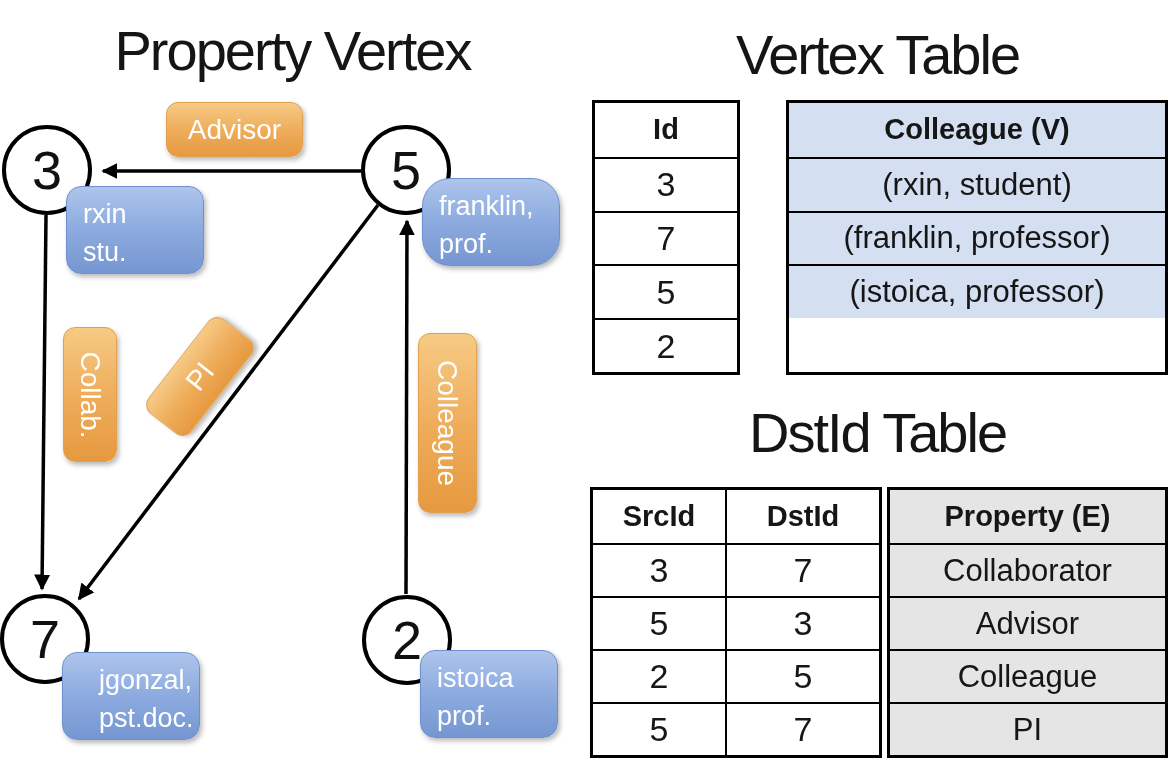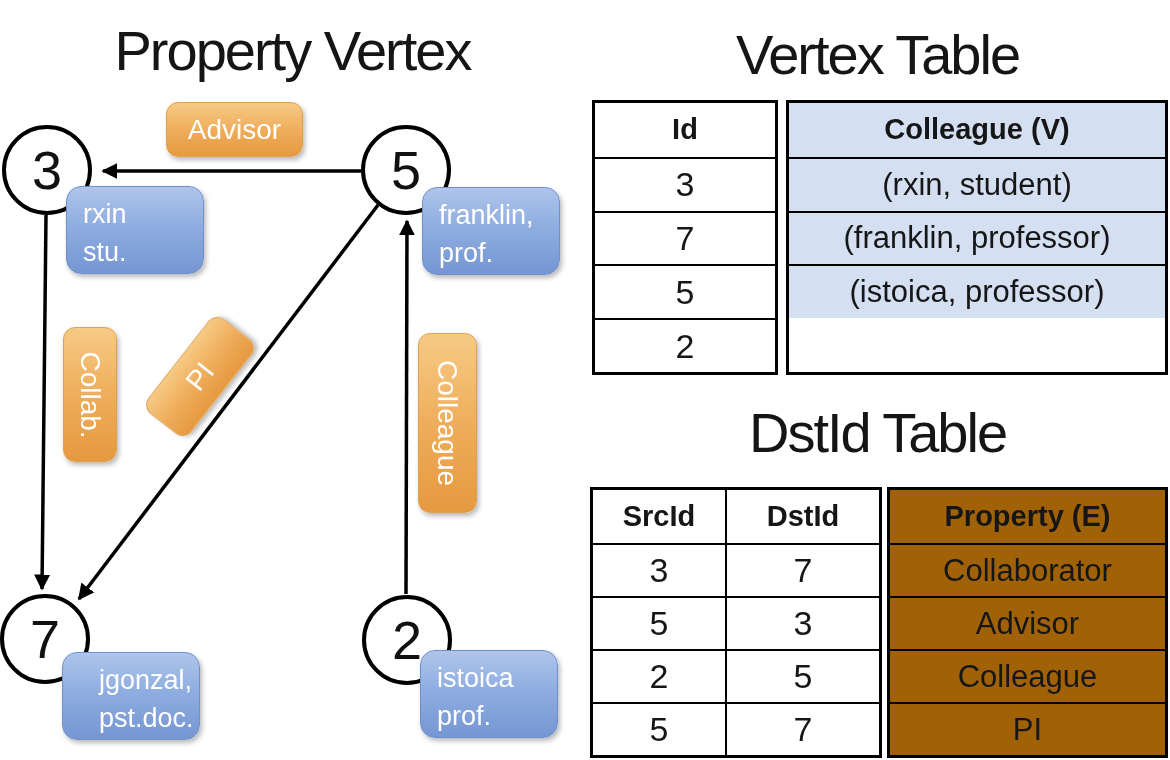--- a/index.html
+++ b/index.html
@@ -46,21 +46,21 @@
     display:grid;
   }
   .tcol .cell {
     display:flex; align-items:center; justify-content:center;
     border-top:2px solid #000; font-size:31px; color:#161616; font-weight:300;
   }
   .tcol .cell.first { border-top:none; }
   .tcol .cell.header { font-weight:bold; font-size:29px; }
   .tcol .cell.num { font-size:34px; }
   .bluefill { background:#d4dff1; }
-  .tanfill  { background:#a16207; }
+  .tanfill  { background:#e5e5e5; }
   .et-ids { grid-template-columns:132px 1fr; }
   .et-ids .cell.rightcol { border-left:2px solid #000; }
 </style>
 </head>
 <body>
 
 <div class="canvas">
 
   <div class="big-title" style="left:0; top:18px; width:585px;">Property Vertex</div>
   <div class="big-title" style="left:585px; top:22px; width:585px;">Vertex Table</div>
@@ -88,21 +88,21 @@
     <line x1="361" y1="171" x2="103" y2="171" stroke="#000" stroke-width="3.5" marker-end="url(#arrow)"></line>
     <line x1="46" y1="215" x2="42" y2="589" stroke="#000" stroke-width="3.5" marker-end="url(#arrow)"></line>
     <line x1="378" y1="205" x2="79" y2="599" stroke="#000" stroke-width="3.5" marker-end="url(#arrow)"></line>
     <line x1="406" y1="594" x2="407" y2="221" stroke="#000" stroke-width="3.5" marker-end="url(#arrow)"></line>
   </svg>
 
   <div class="vprop" style="left:66px; top:186px;">
     <span>rxin</span>
     <span>stu.</span>
   </div>
-  <div class="vprop" style="left:422px; top:187px;">
+  <div class="vprop" style="left:422px; top:178px;border-radius:28px;">
     <span>franklin,</span>
     <span>prof.</span>
   </div>
   <div class="vprop" style="left:62px; top:652px;padding-left:36px;">
     <span>jgonzal,</span>
     <span>pst.doc.</span>
   </div>
   <div class="vprop" style="left:420px; top:650px;">
     <span>istoica</span>
     <span>prof.</span>
@@ -114,21 +114,21 @@
   <div class="eprop vertical" style="left:63px; top:327px; width:54px; height:135px;">
     <span class="txt">Collab.</span>
   </div>
   <div class="eprop tilted" style="left:140px; top:349px; width:120px; height:55px;">
     <span class="txt">PI</span>
   </div>
   <div class="eprop vertical" style="left:418px; top:333px; width:59px; height:180px;">
     <span class="txt">Colleague</span>
   </div>
 
-  <div class="tcol" style="left:592px; top:100px; width:186px; height:275px; grid-template-rows:repeat(5,1fr);">
+  <div class="tcol" style="left:592px; top:100px; width:148px; height:275px; grid-template-rows:repeat(5,1fr);">
     <div class="cell header first">Id</div>
     <div class="cell num">3</div>
     <div class="cell num">7</div>
     <div class="cell num">5</div>
     <div class="cell num">2</div>
   </div>
   <div class="tcol" style="left:786px; top:100px; width:382px; height:275px; grid-template-rows:repeat(5,1fr);">
     <div class="cell header first bluefill">Colleague (V)</div>
     <div class="cell bluefill">(rxin, student)</div>
     <div class="cell bluefill">(franklin, professor)</div>

